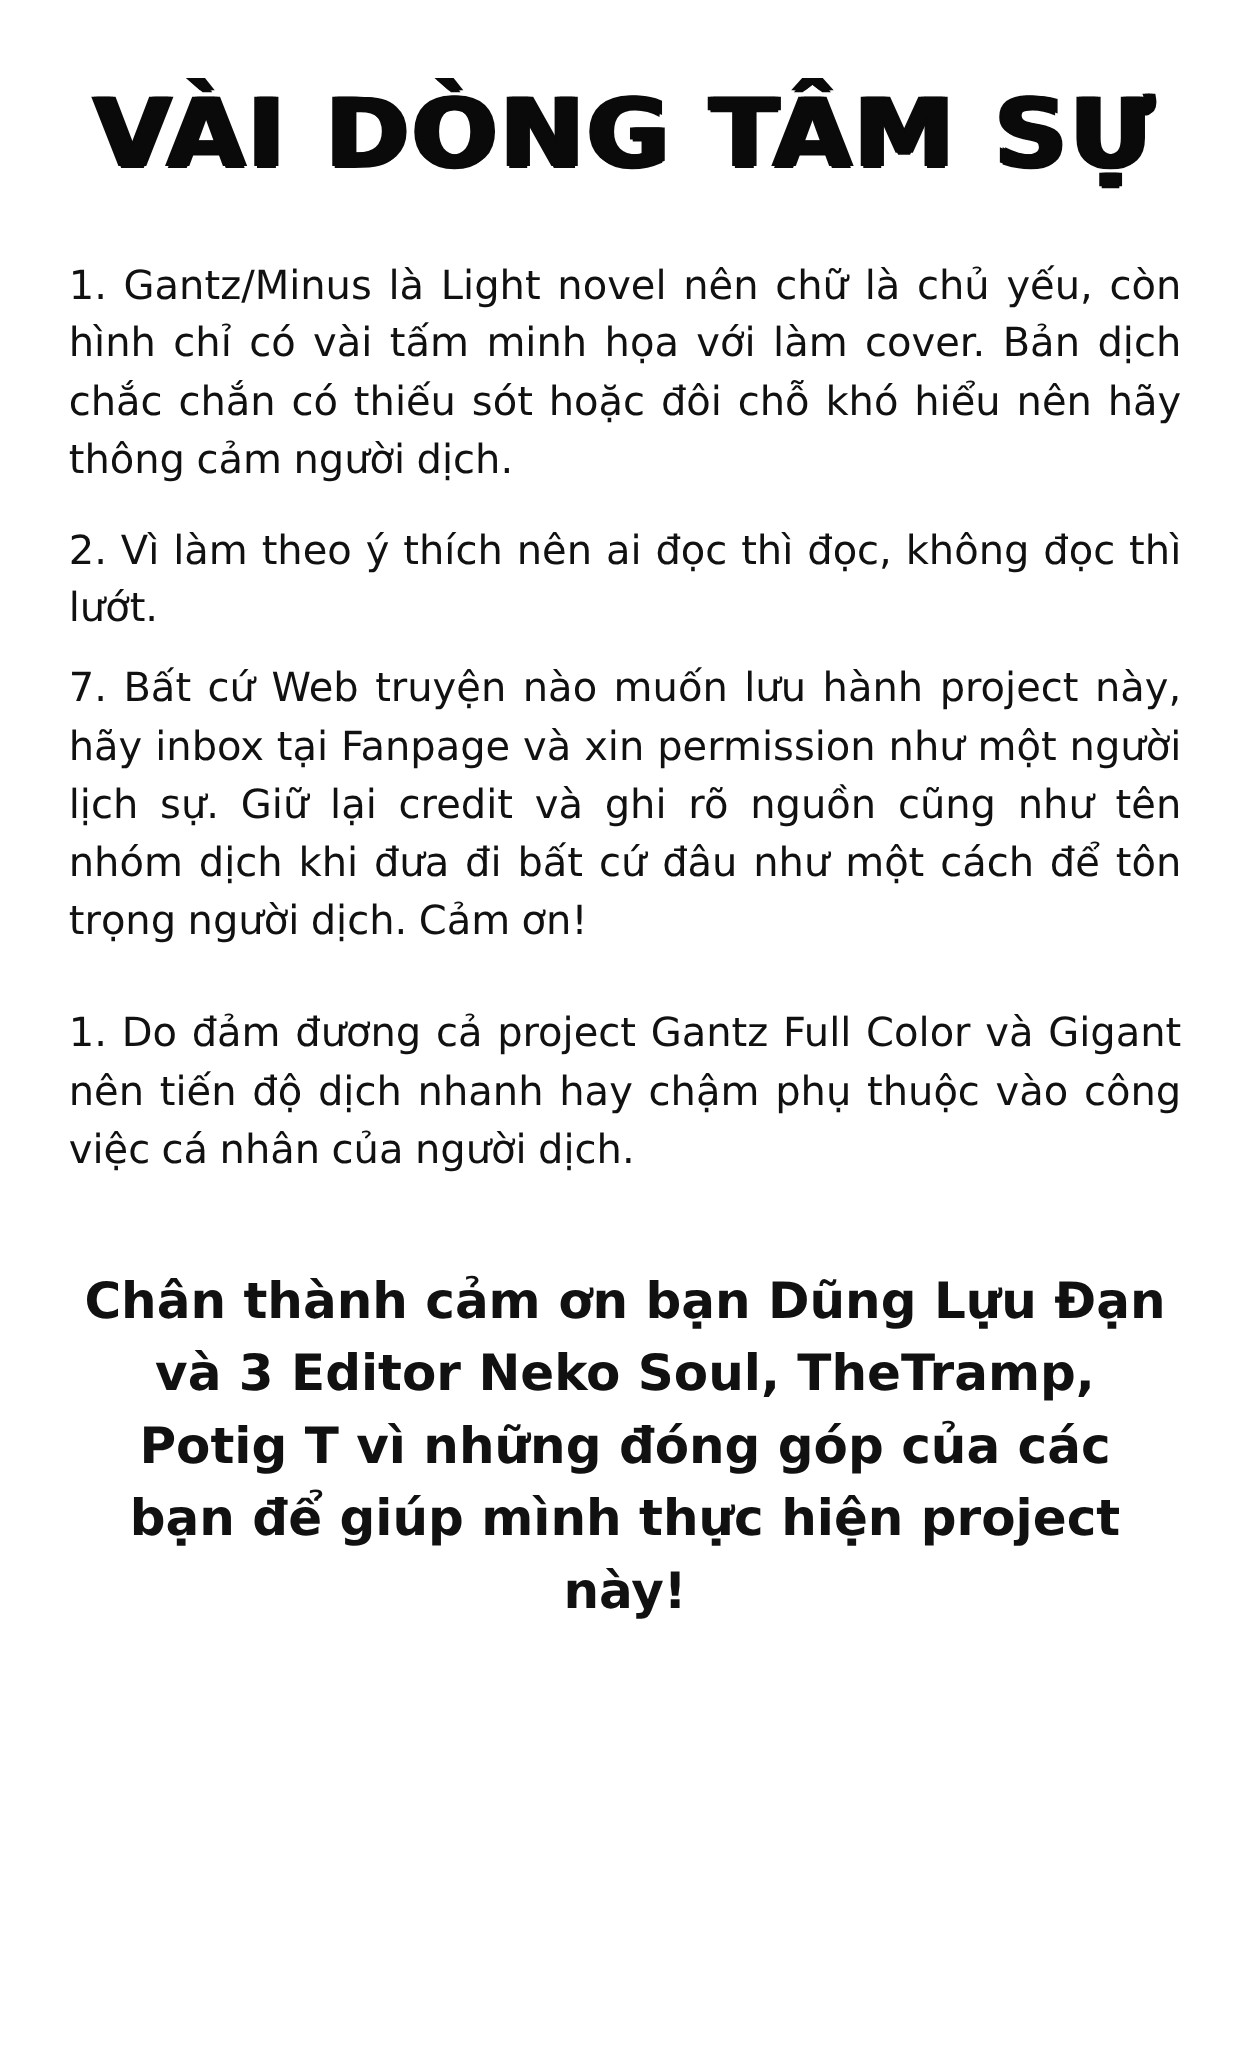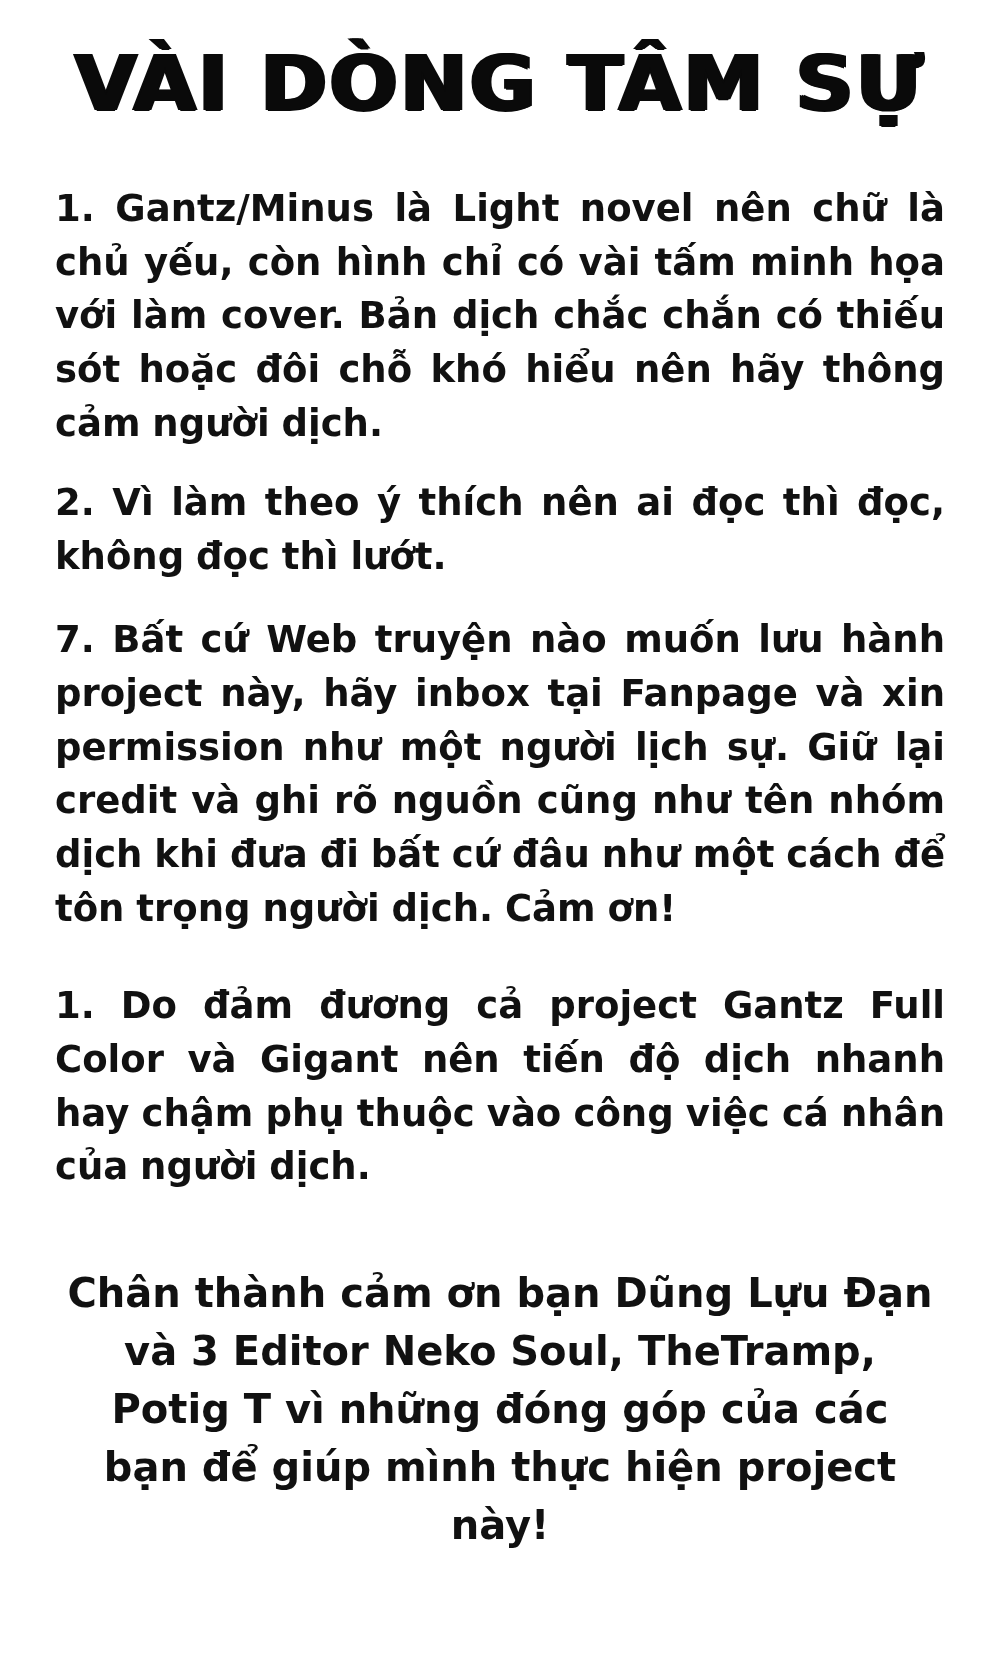--- a/index.html
+++ b/index.html
@@ -13,48 +13,48 @@
     font-family: "Liberation Sans", sans-serif;
     color: #111111;
     overflow: hidden;
   }
   .page {
     position: relative;
     width: 1000px;
     height: 1192px;
     background: #ffffff;
     box-sizing: border-box;
-    padding: 24px 55px 0 55px;
+    padding: 47px 55px 0 55px;
   }
   .title {
     text-align: center;
     font-family: "DejaVu Sans", sans-serif;
     font-weight: 700;
     font-size: 76px;
     line-height: 1.0;
     letter-spacing: 2px;
     color: #0a0a0a;
     margin: 22px 0 60px 0;
     transform: scaleX(1.06);
     transform-origin: center;
     text-shadow: 2px 0 0 #0a0a0a, -2px 0 0 #0a0a0a, 0 1px 0 #0a0a0a;
   }
   .body-block {
     font-family: "DejaVu Sans", sans-serif;
-    font-weight: 700;
-    font-size: 37px;
+    font-weight: 400;
+    font-size: 32px;
     line-height: 1.45;
     color: #111111;
     text-align: justify;
     text-justify: inter-word;
     margin: 0 0 30px 0;
     word-spacing: -1px;
   }
   .note-1 { margin-bottom: 26px; }
-  .note-2 { margin-bottom: 30px; }
+  .note-2 { margin-bottom: 18px; }
   .note-3 { margin-bottom: 44px; }
   .note-4 { margin-bottom: 70px; }
   .thanks {
     font-family: "DejaVu Sans", sans-serif;
     font-weight: 700;
     font-size: 40px;
     line-height: 1.45;
     color: #111111;
     text-align: center;
     padding: 0 8px;

